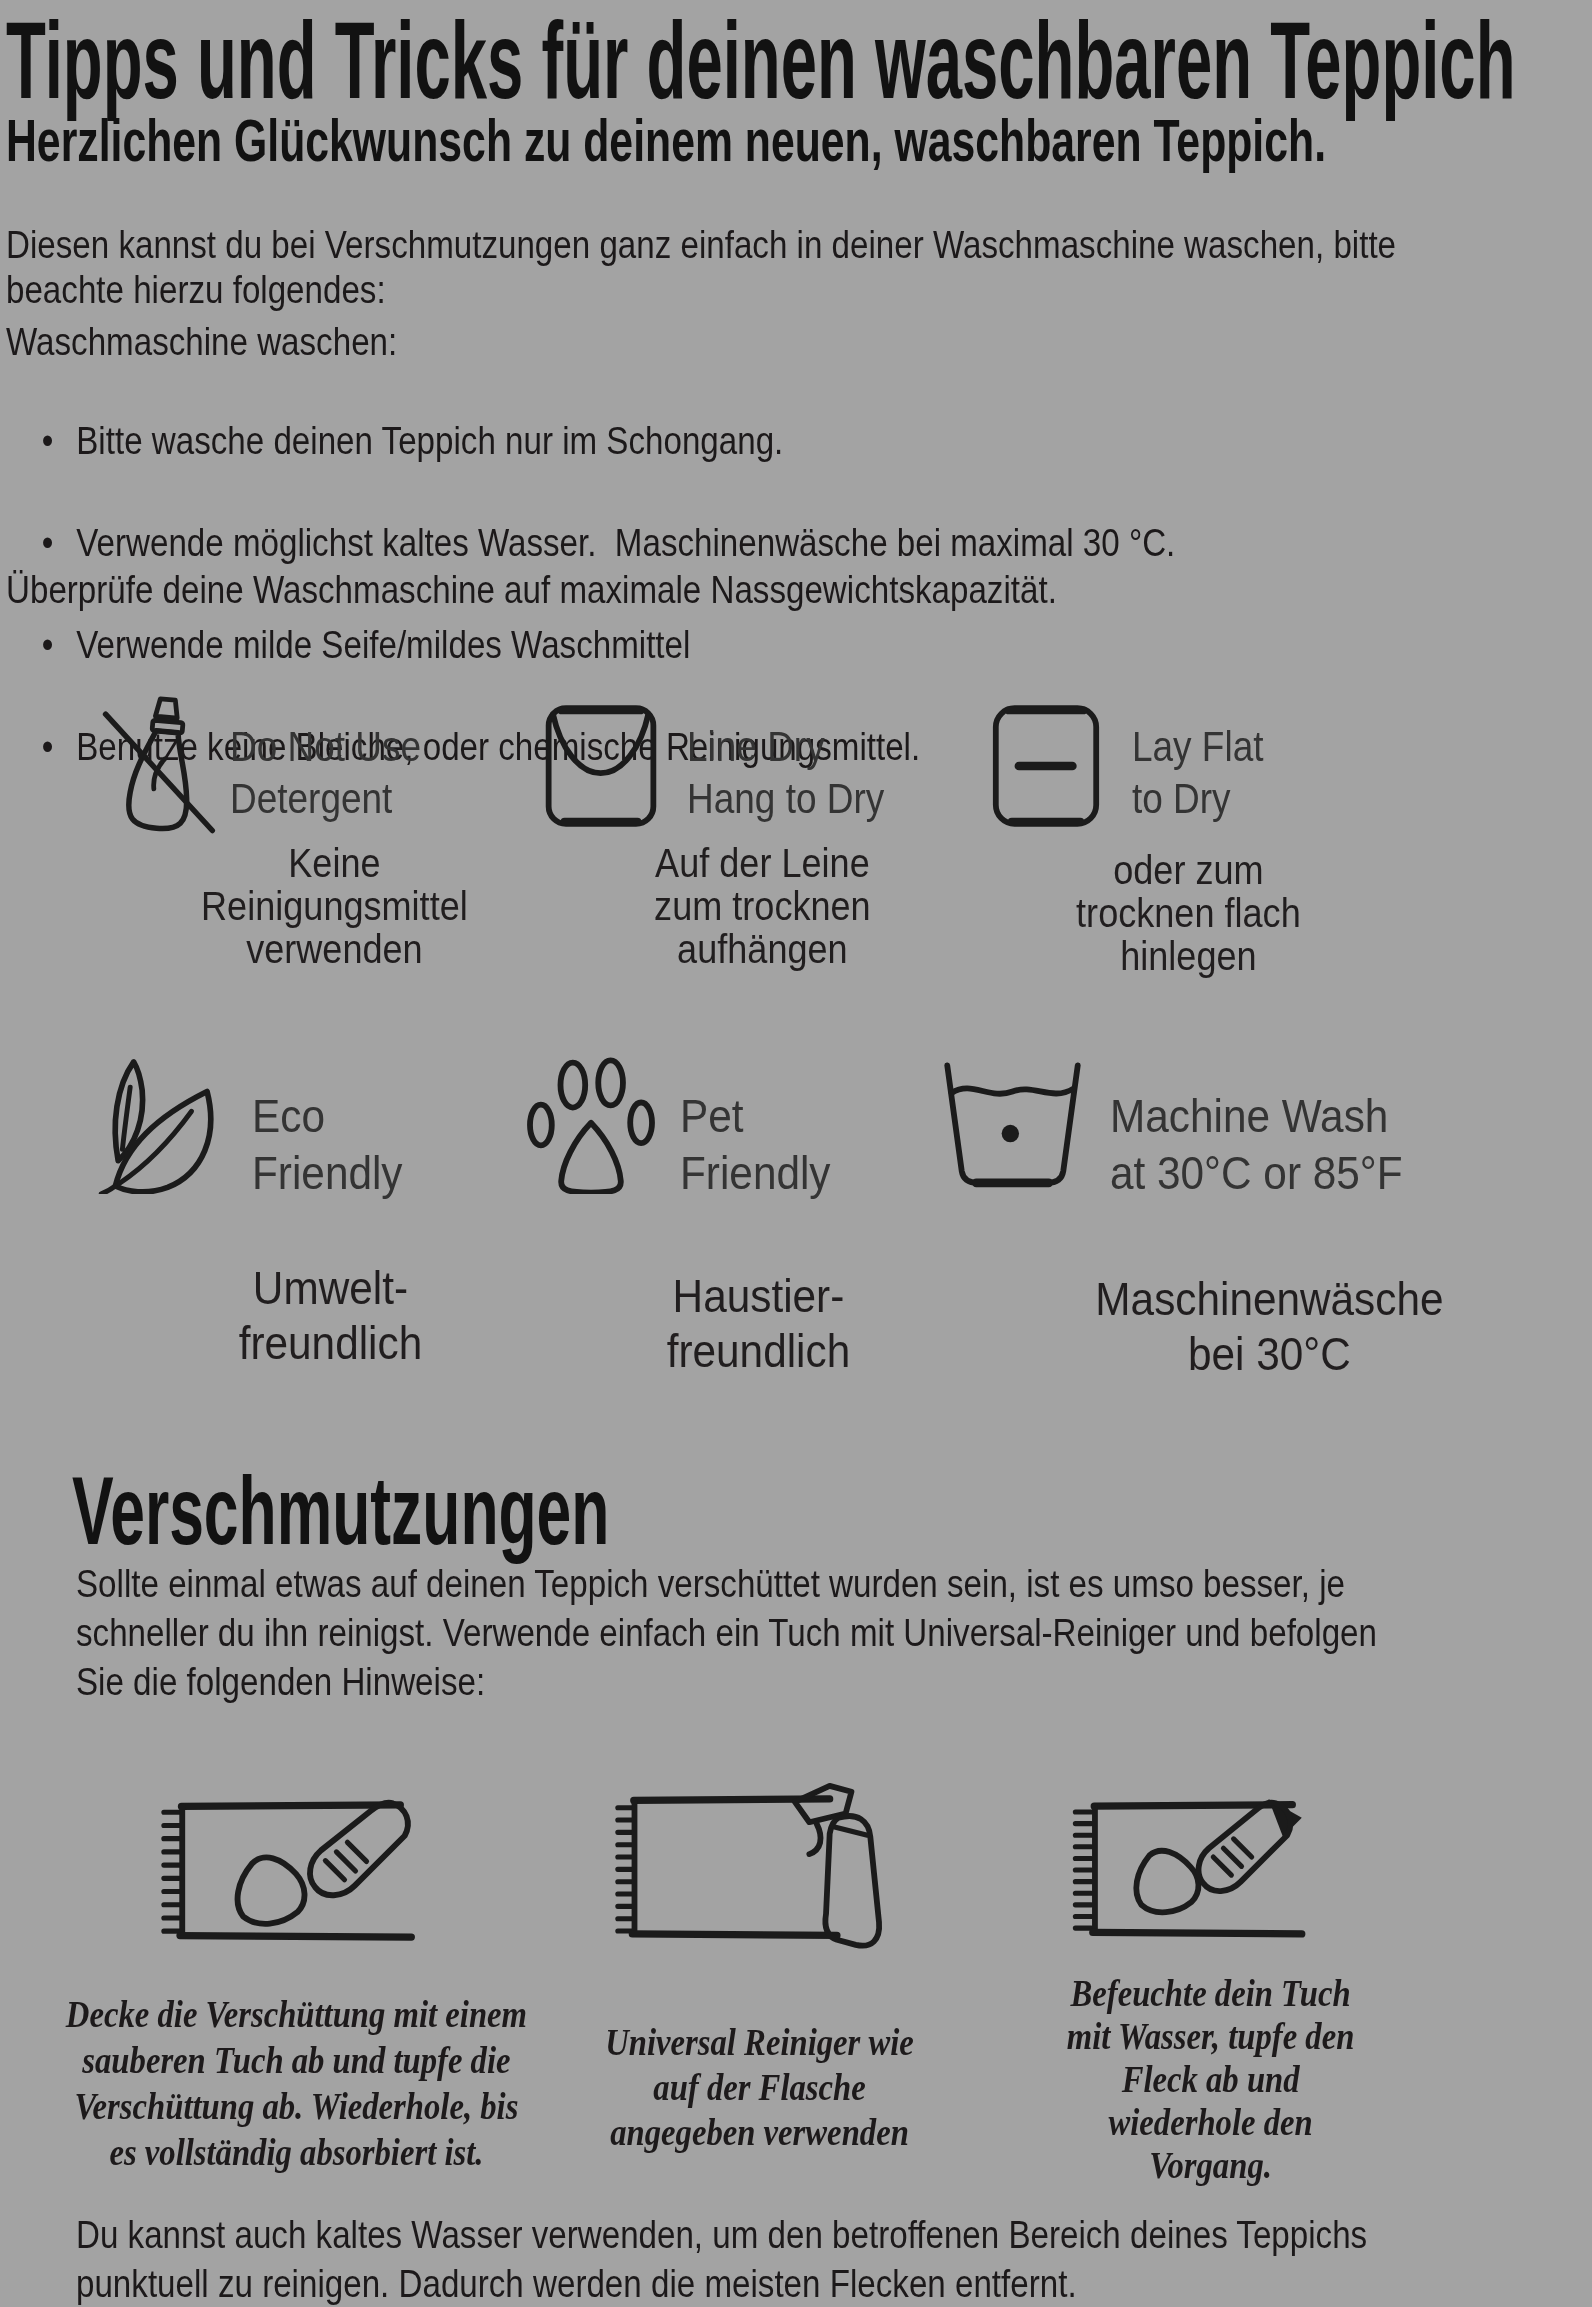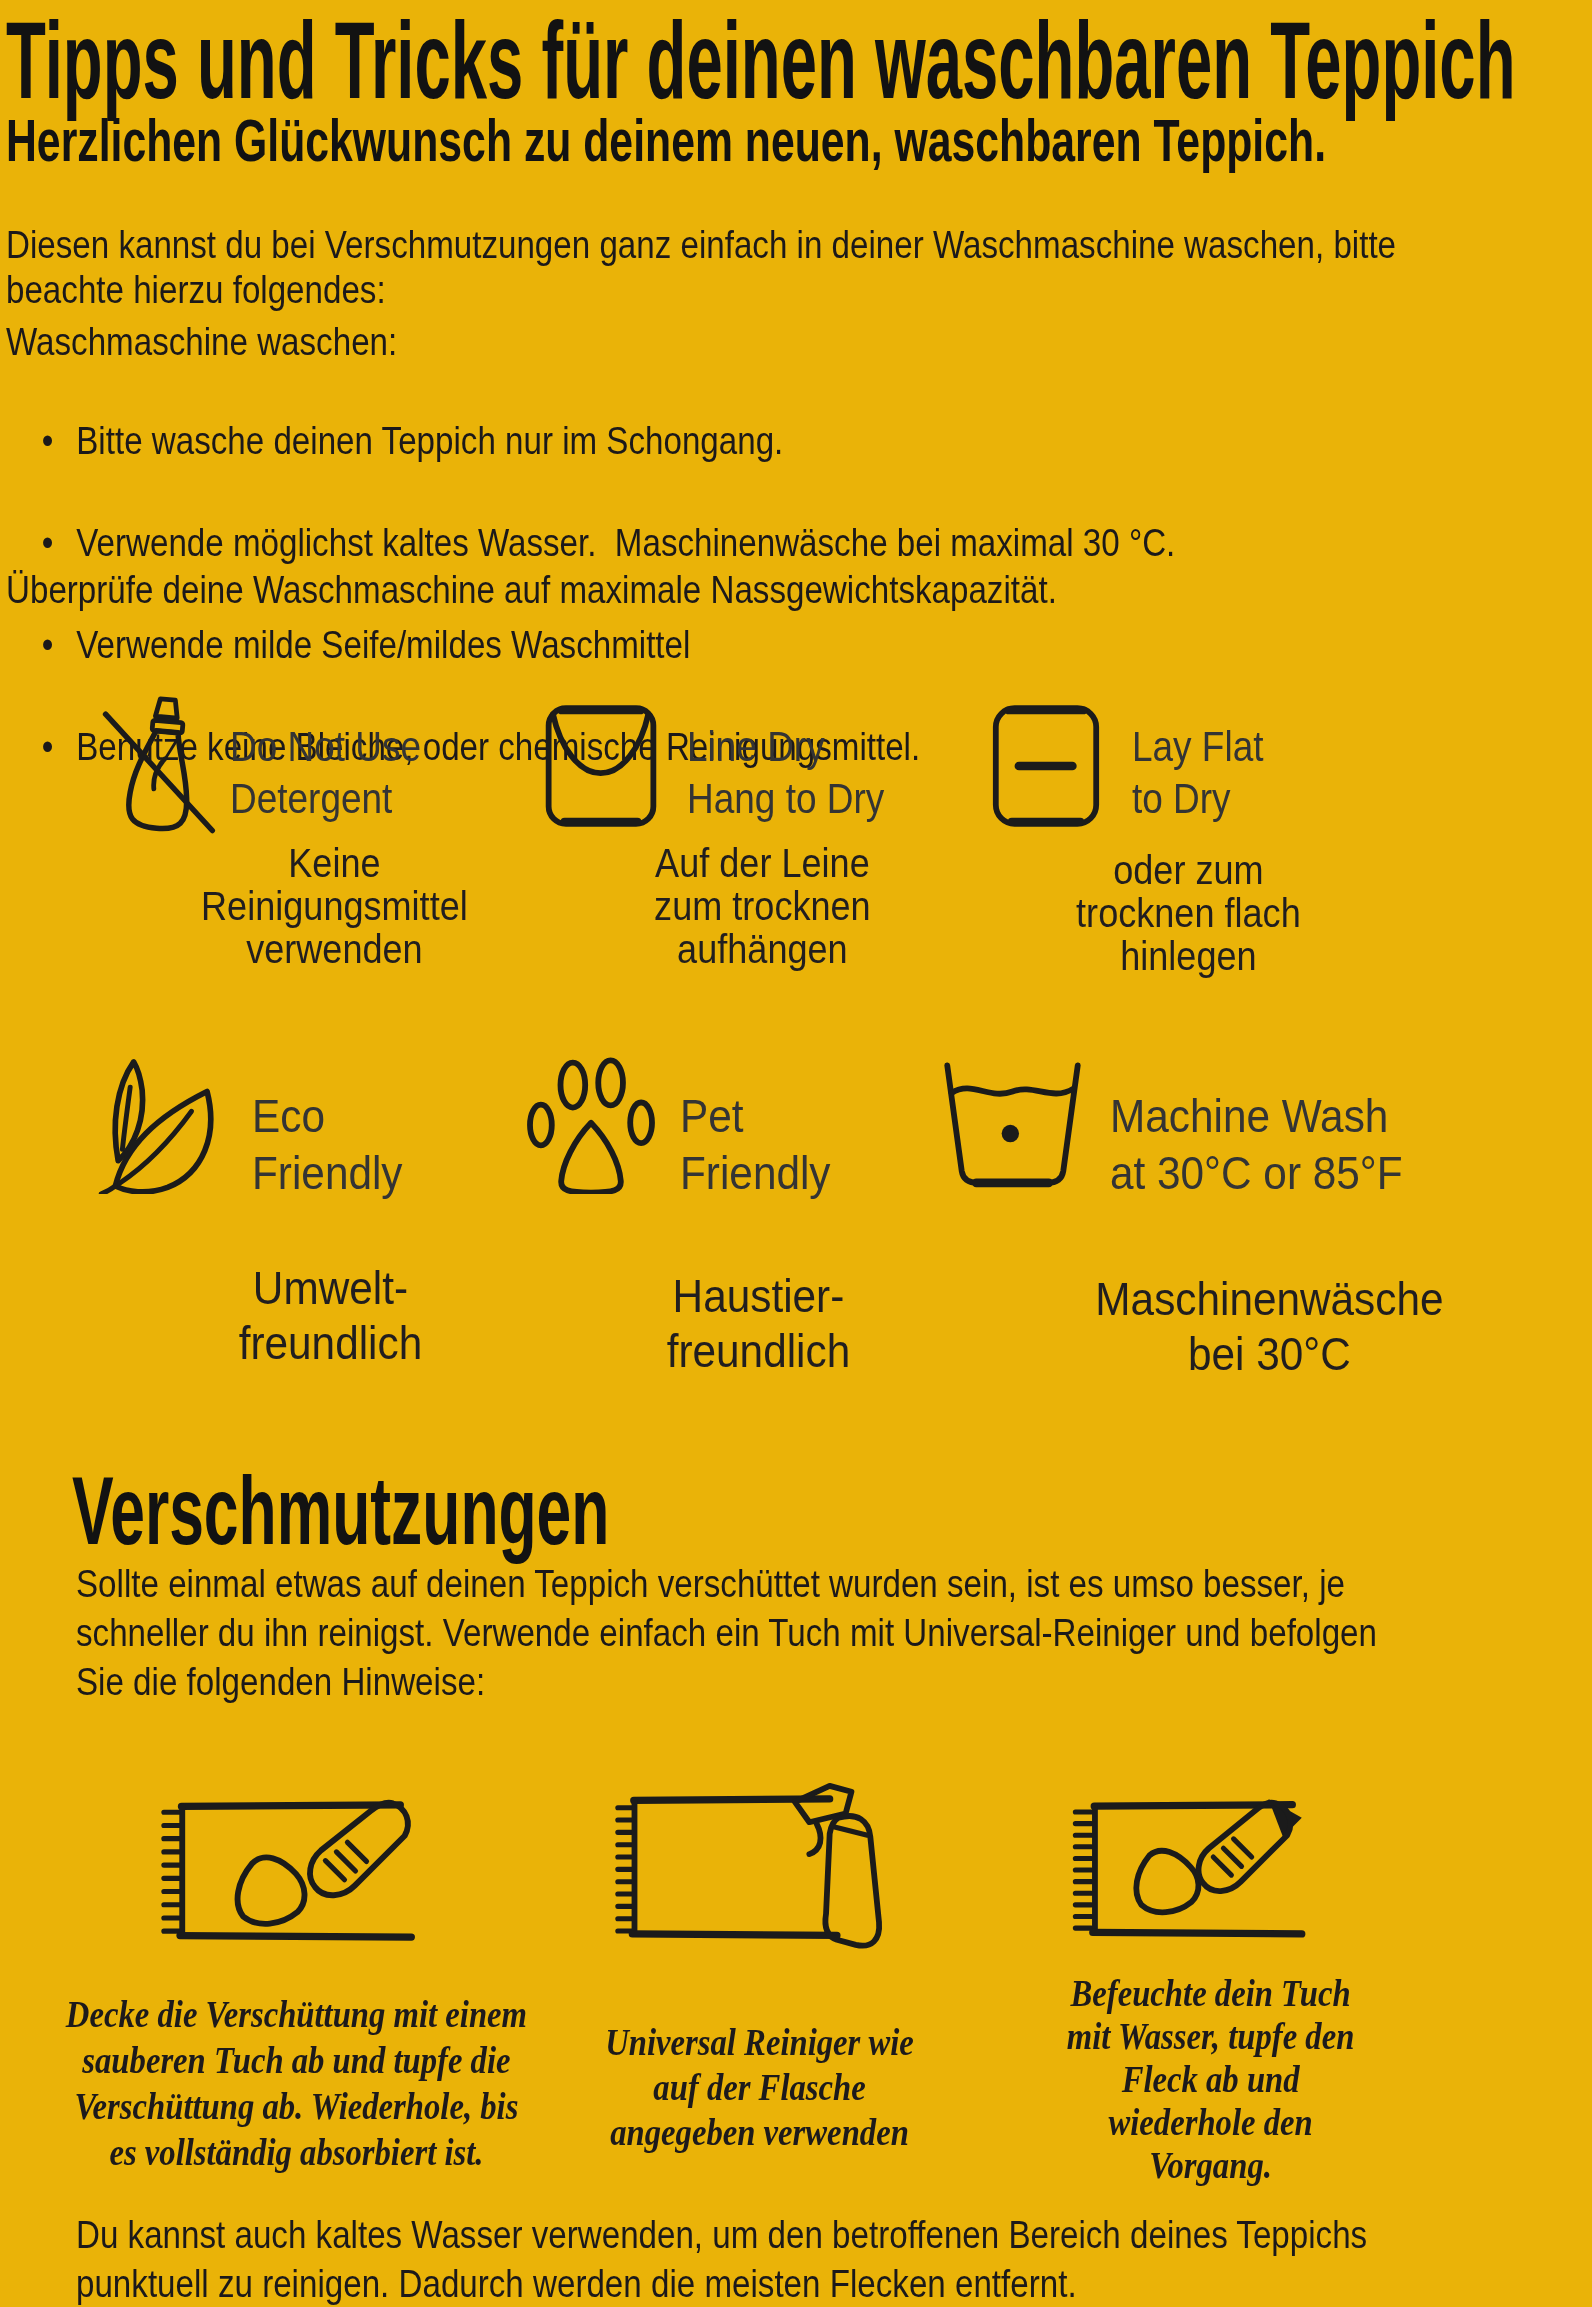--- a/index.html
+++ b/index.html
@@ -1,17 +1,17 @@
 <!DOCTYPE html>
 <html style="font-size:11.6px"><head>
 <meta charset="utf-8">
 <style>
   html,body{margin:0;padding:0;background:#ffffff;}
   #page{
-    position:relative;width:1593px;height:2307px;background:#eab308;
+    position:relative;width:1593px;height:2307px;background:#a3a3a3;
     font-family:"Liberation Sans",sans-serif;color:#1f1c1d;overflow:hidden;
   }
   .abs{position:absolute;transform-origin:0 0;white-space:pre-line;}
   
   .hand{font-weight:700;color:#121212;letter-spacing:0px;line-height:1.05;}
   
   .body-txt{color:#1c191a;}
   
   .sym-label{color:#343434;}
   .sym-caption{color:#211e1f;text-align:center;}

